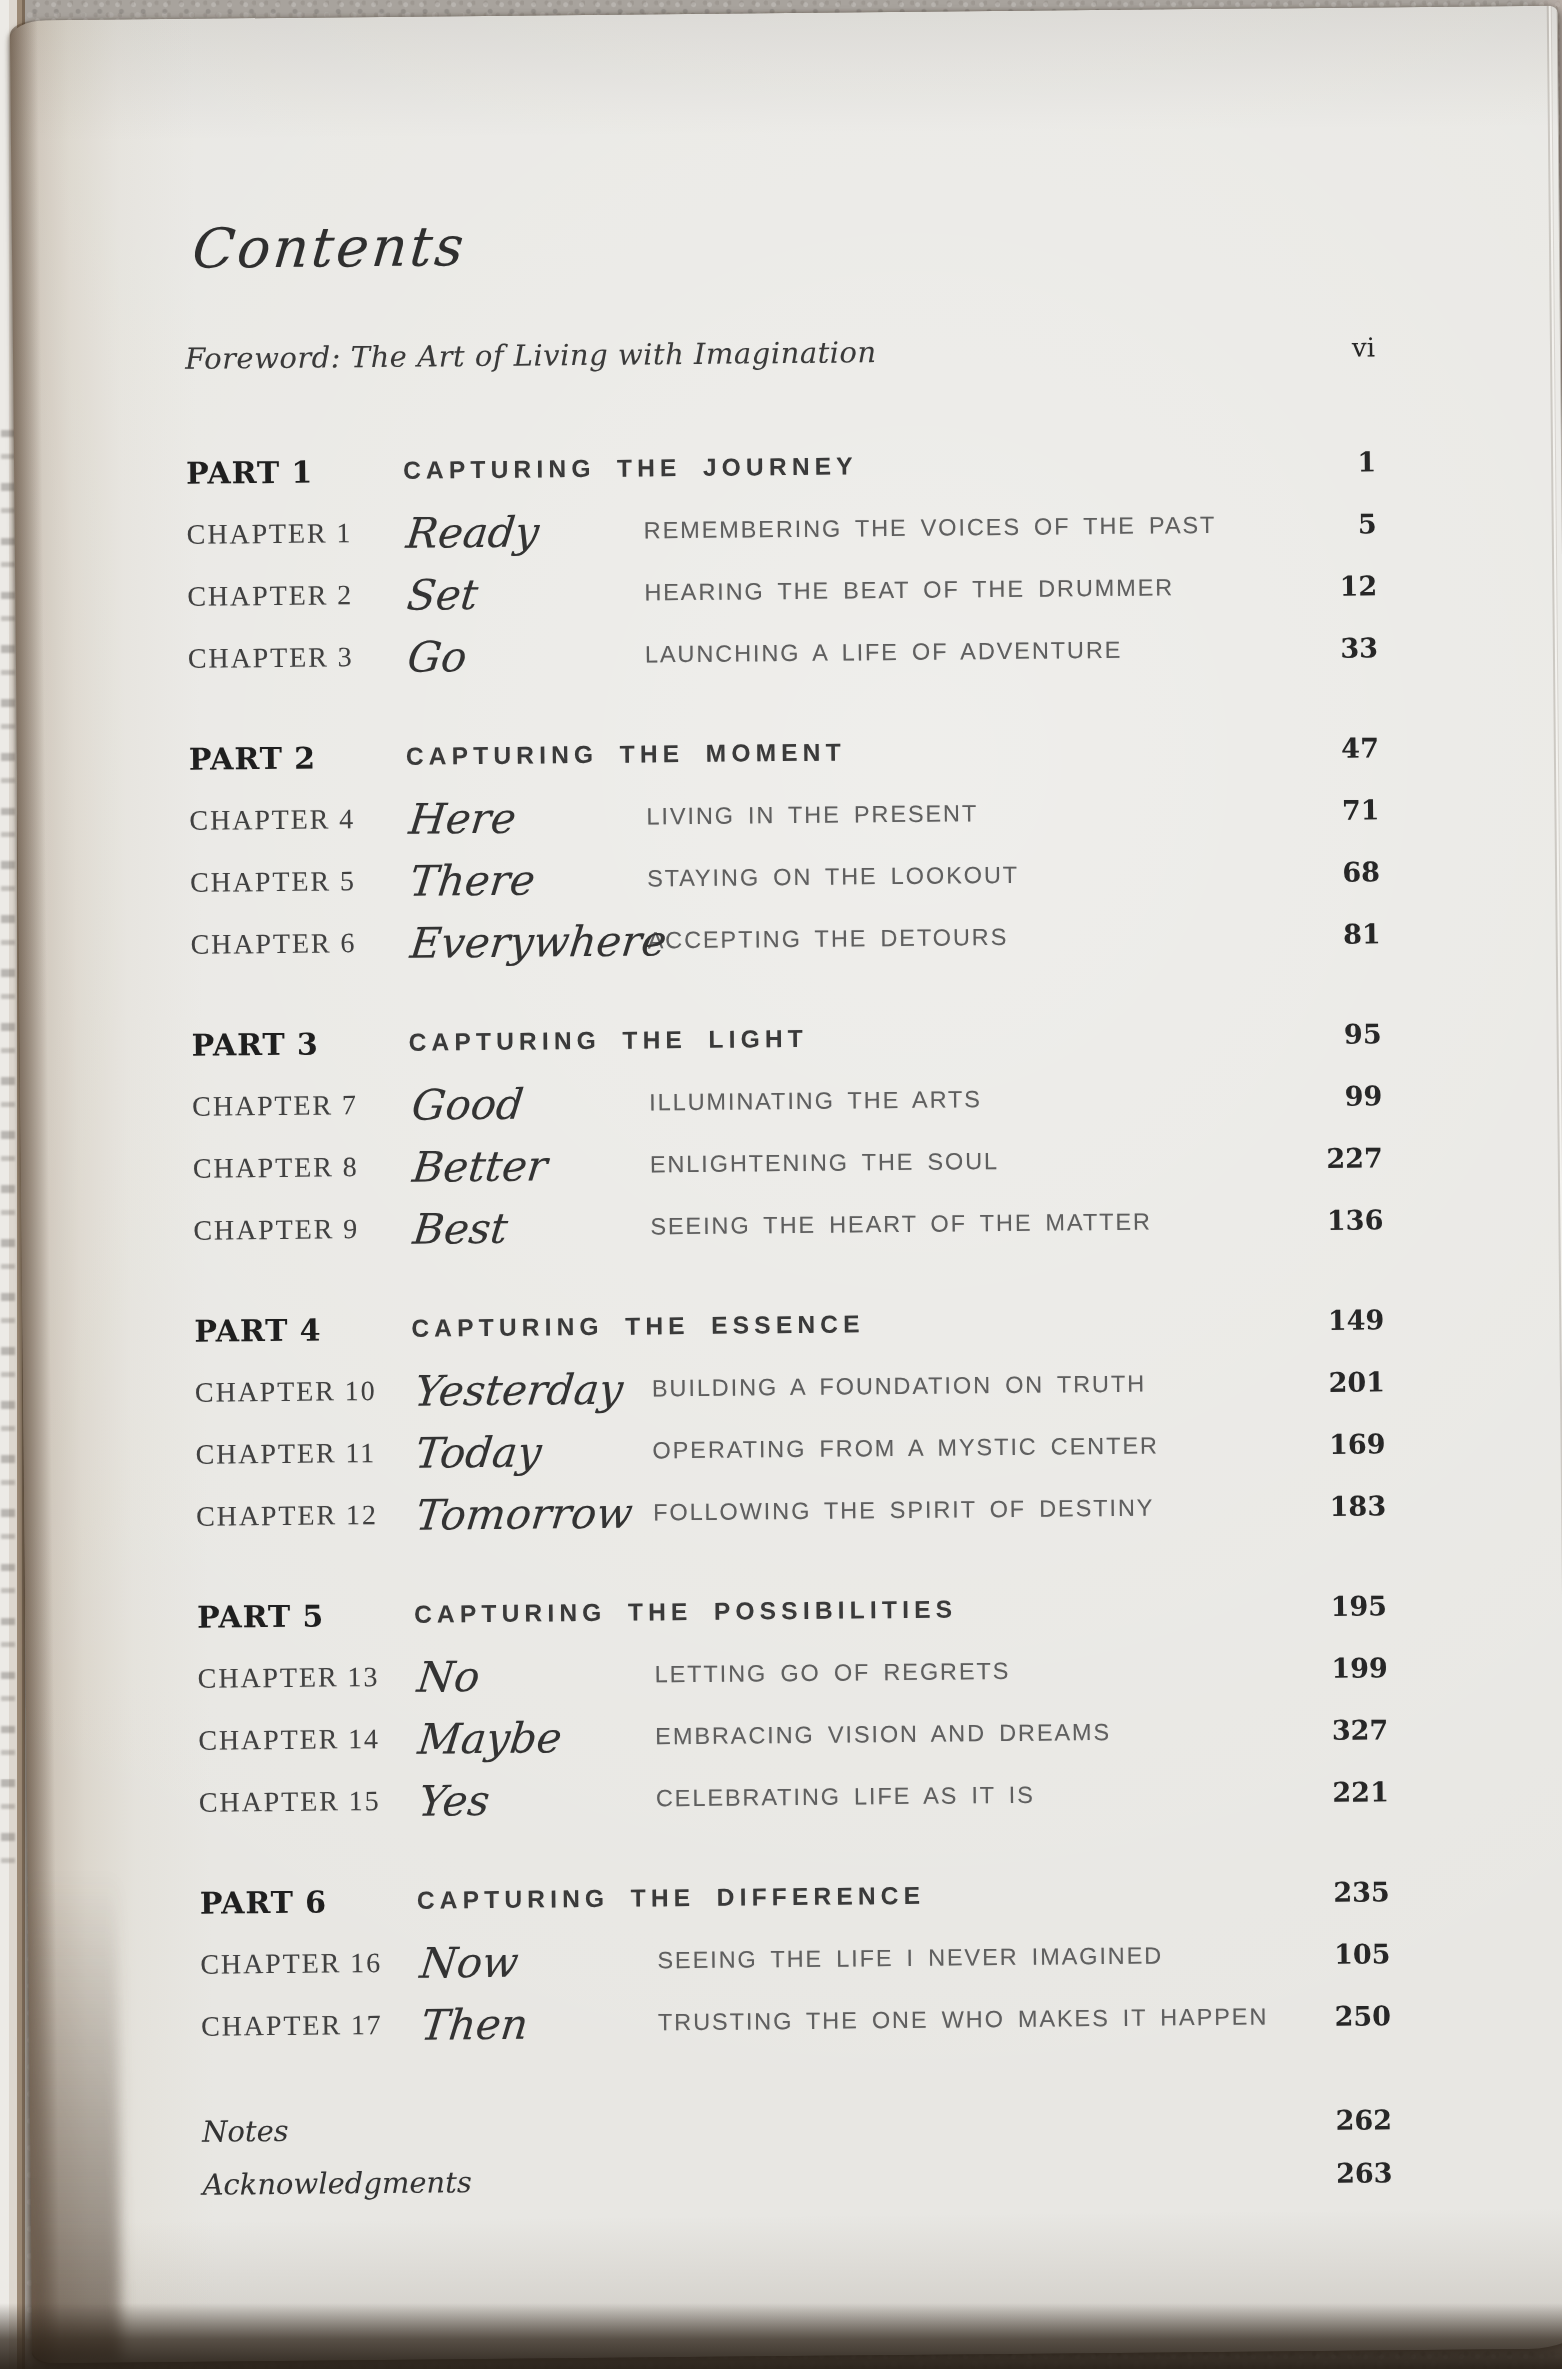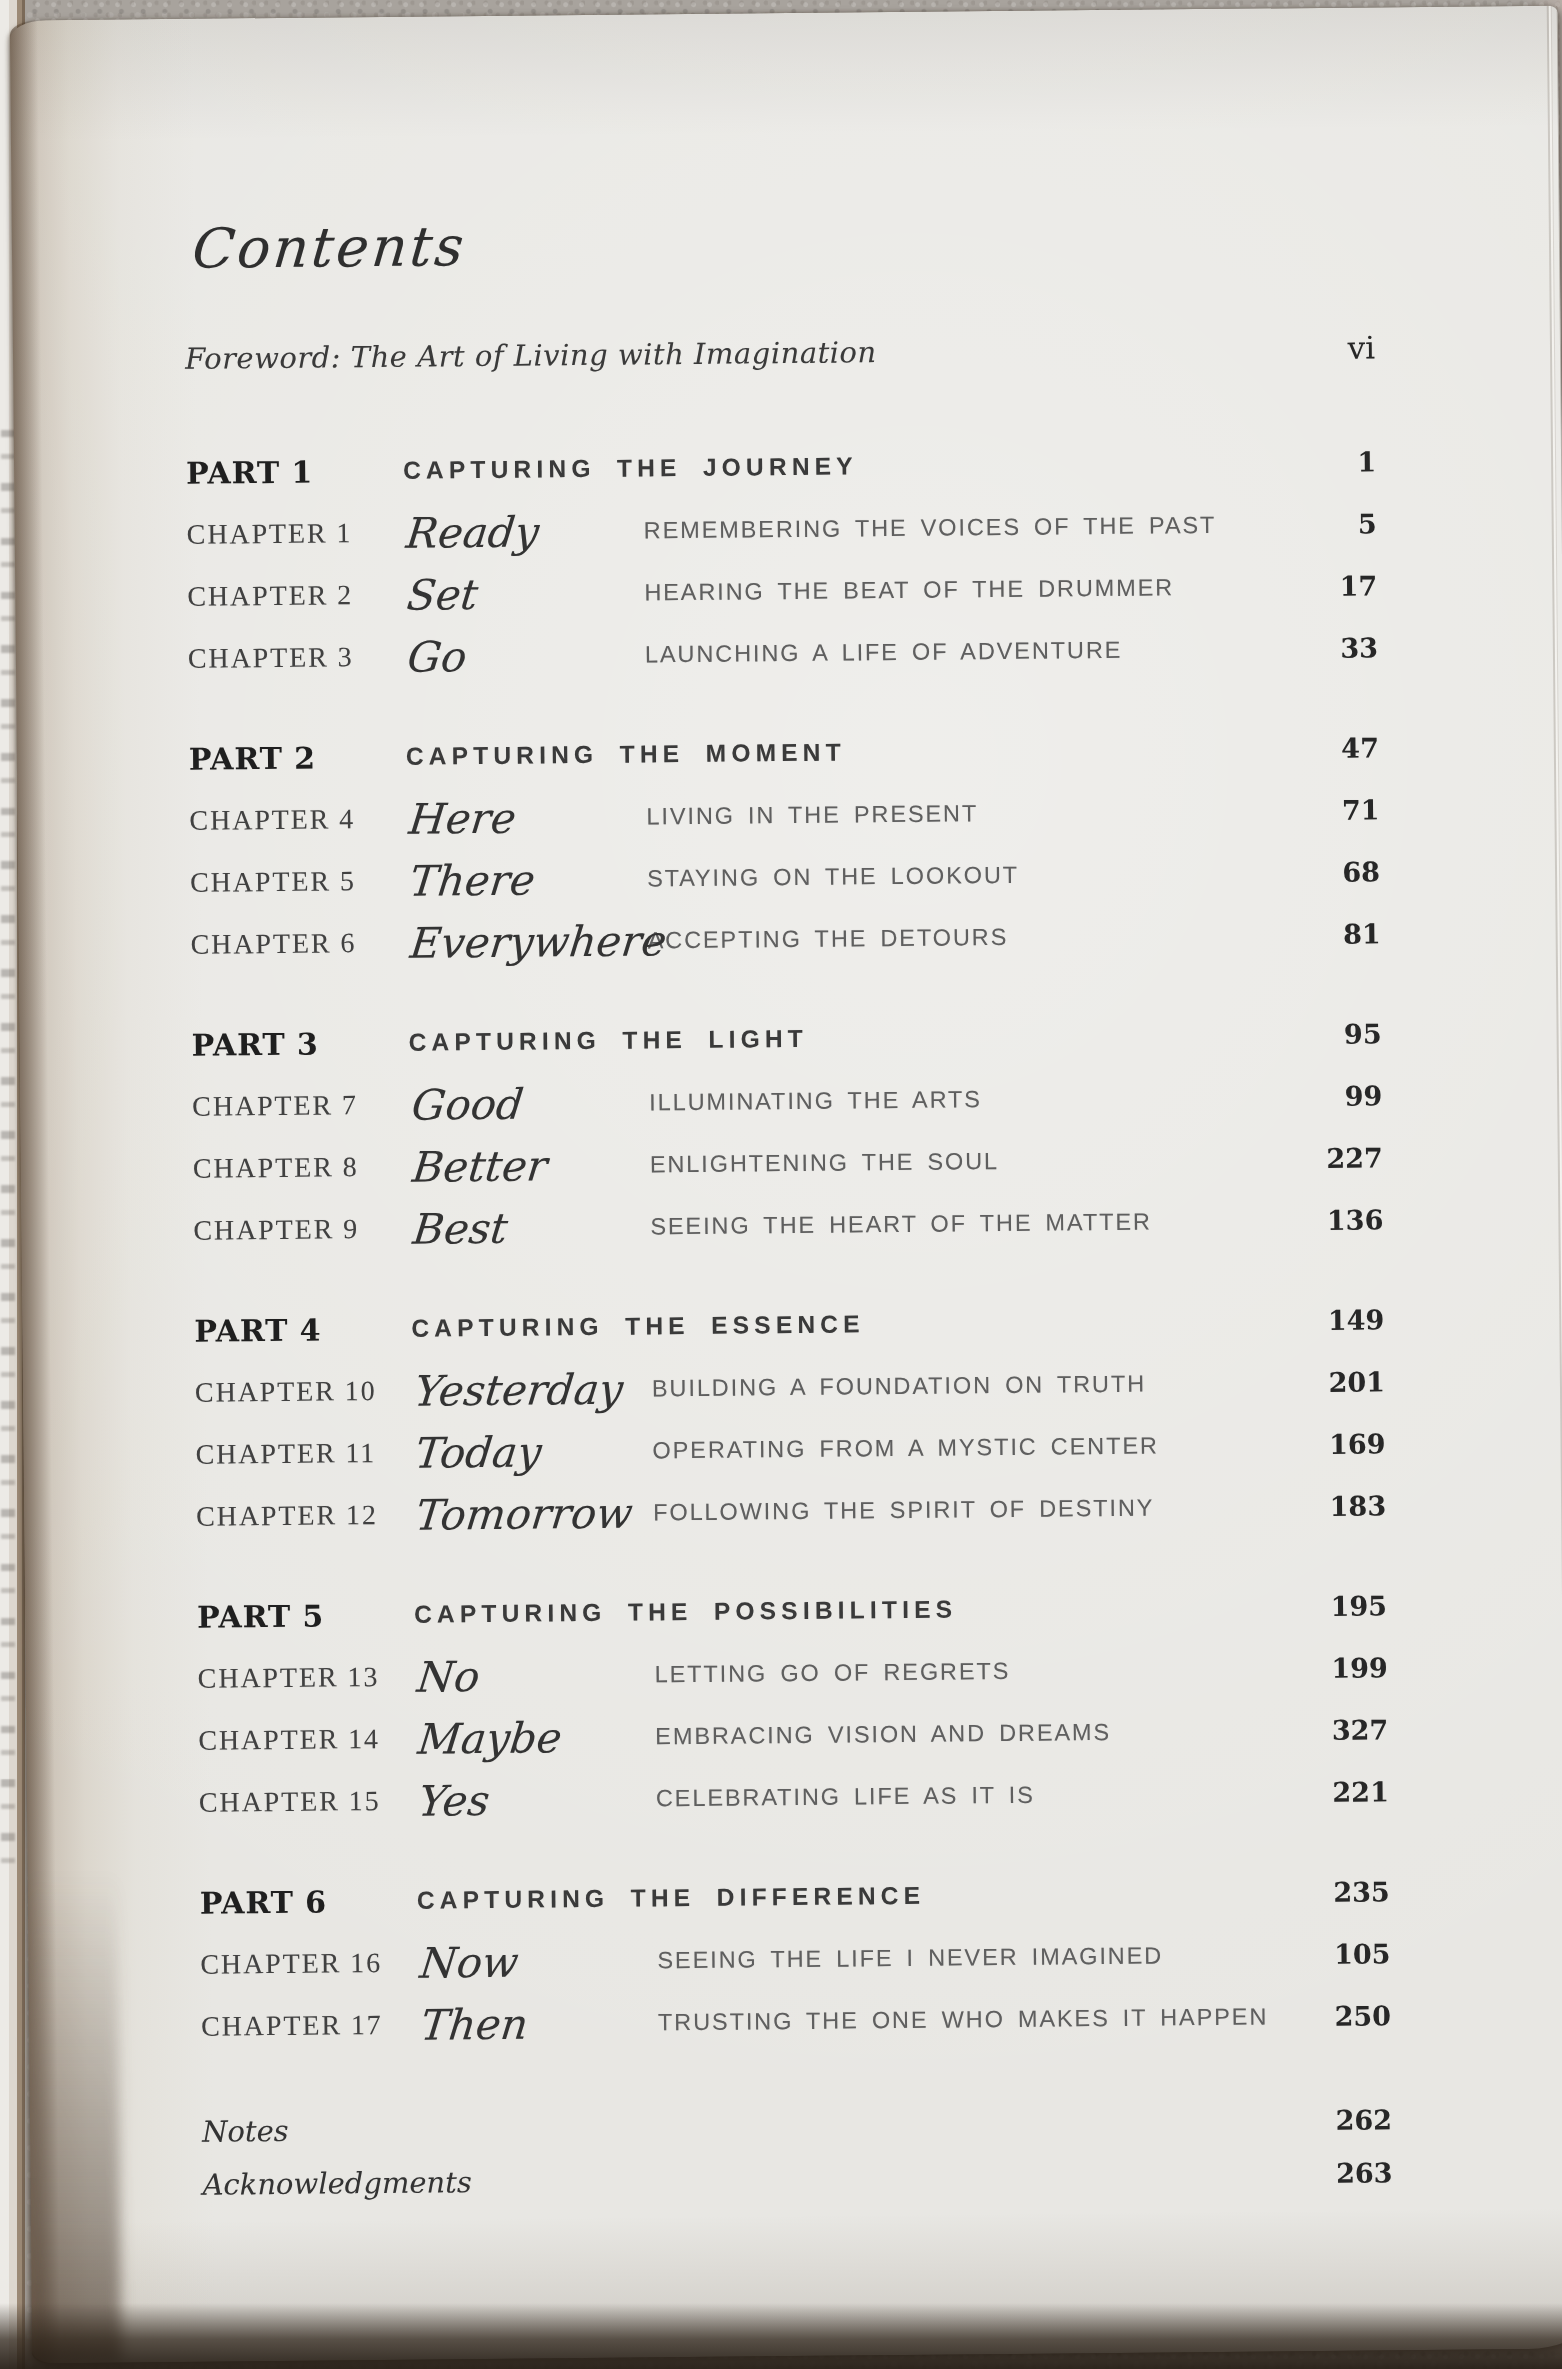--- a/index.html
+++ b/index.html
@@ -117,21 +117,21 @@
     flex:1;
     font-family:"Liberation Sans", sans-serif;
     font-size:23.5px;color:#5f5f5f;
     letter-spacing:1.9px;word-spacing:4.7px;
   }
   .pg{
     width:68px;flex:0 0 68px;text-align:right;
     font-family:"DejaVu Serif", serif;
     font-weight:700;font-size:27px;color:#272727;
   }
-  .pg.roman{font-weight:400;font-size:31px;font-style:normal;}
+  .pg.roman{font-weight:400;font-size:26px;font-style:normal;}
   .bm-label{flex:1;font-style:italic;font-size:29px;color:#333;}
 </style>
 </head>
 <body>
 
 <div class="photo">
 
   <div class="facing-page">
     <div class="showthrough"></div>
   </div>
@@ -158,21 +158,21 @@
       <div class="row chapter">
         <span class="c-label">CHAPTER 1</span>
         <span class="c-name">Ready</span>
         <span class="c-desc">REMEMBERING THE VOICES OF THE PAST</span>
         <span class="pg">5</span>
       </div>
       <div class="row chapter">
         <span class="c-label">CHAPTER 2</span>
         <span class="c-name">Set</span>
         <span class="c-desc">HEARING THE BEAT OF THE DRUMMER</span>
-        <span class="pg">17</span>
+        <span class="pg">12</span>
       </div>
       <div class="row chapter">
         <span class="c-label">CHAPTER 3</span>
         <span class="c-name">Go</span>
         <span class="c-desc">LAUNCHING A LIFE OF ADVENTURE</span>
         <span class="pg">33</span>
       </div>
 
       <div class="row part">
         <span class="c-label part-label">PART 2</span>

